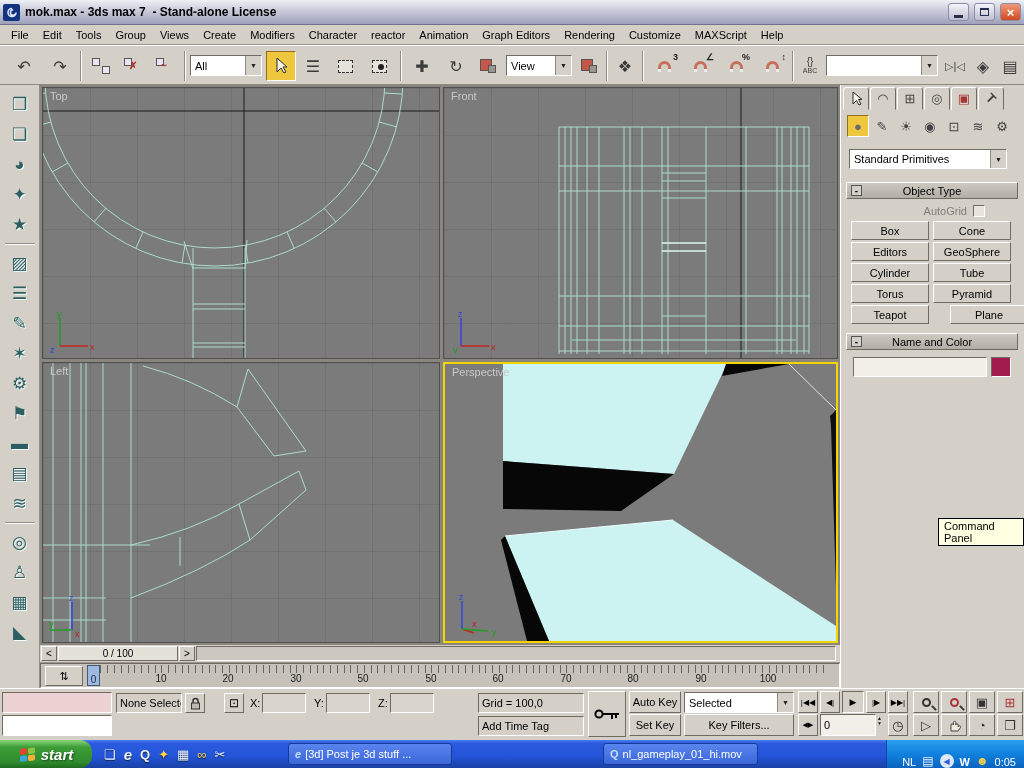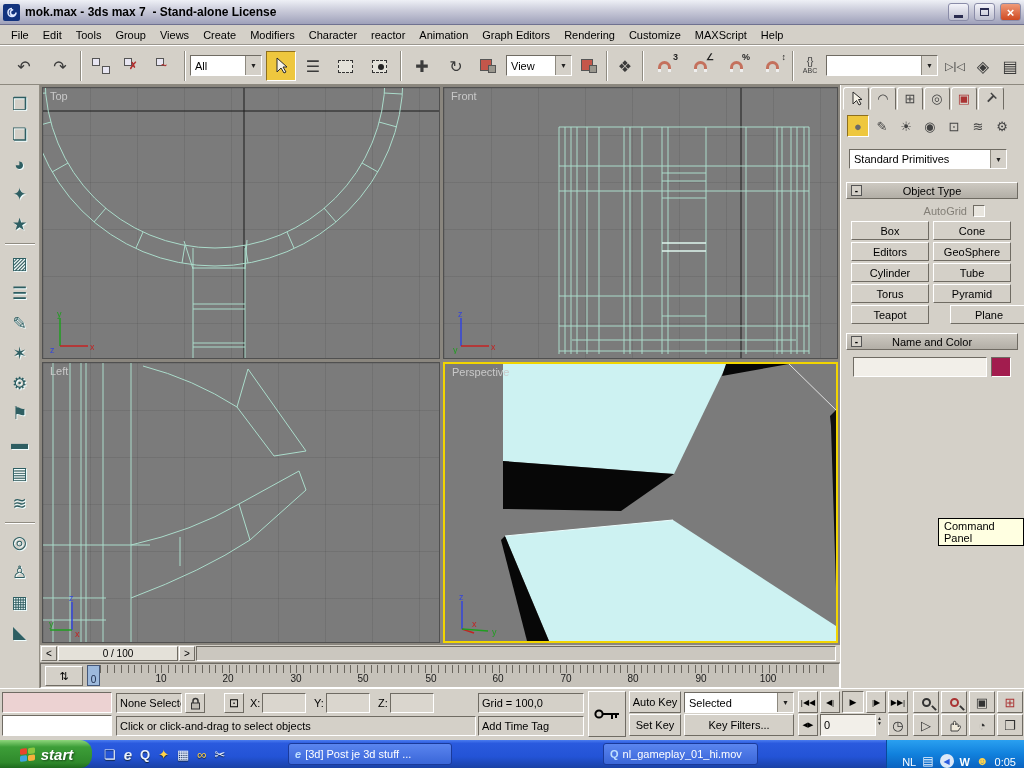--- a/index.html
+++ b/index.html
@@ -585,21 +585,20 @@
       </div>
 
     <span class="abs" style="left:250px;top:8px">X:</span>
     <div class="abs sunken sfield" style="left:262px;top:4px;width:44px;height:20px"></div>
     <span class="abs" style="left:314px;top:8px">Y:</span>
     <div class="abs sunken sfield" style="left:326px;top:4px;width:44px;height:20px"></div>
     <span class="abs" style="left:378px;top:8px">Z:</span>
     <div class="abs sunken sfield" style="left:390px;top:4px;width:44px;height:20px"></div>
 
     <div class="sbox sunken" style="left:478px;top:4px;width:106px;height:20px">Grid = 100,0</div>
-    <div class="sbox sunken" style="left:116px;top:27px;width:360px;height:20px">Click or click-and-drag to select objects</div>
     <div class="sbox sunken" style="left:478px;top:27px;width:106px;height:20px">Add Time Tag</div>
 
     <div class="sbtn" style="left:588px;top:2px;width:38px;height:46px">
       <svg width="26" height="12">
         <circle cx="5" cy="6" r="3.6" fill="none" stroke="#000" stroke-width="2"></circle>
         <path d="M9,6 H25 M18,6 V11 M22,6 V10" stroke="#000" stroke-width="2" fill="none"></path>
         </svg>
       </div>
     <div class="sbtn" style="left:629px;top:2px;width:52px;height:22px">Auto Key</div>
     <div class="sbtn" style="left:629px;top:25px;width:52px;height:22px">Set Key</div>

